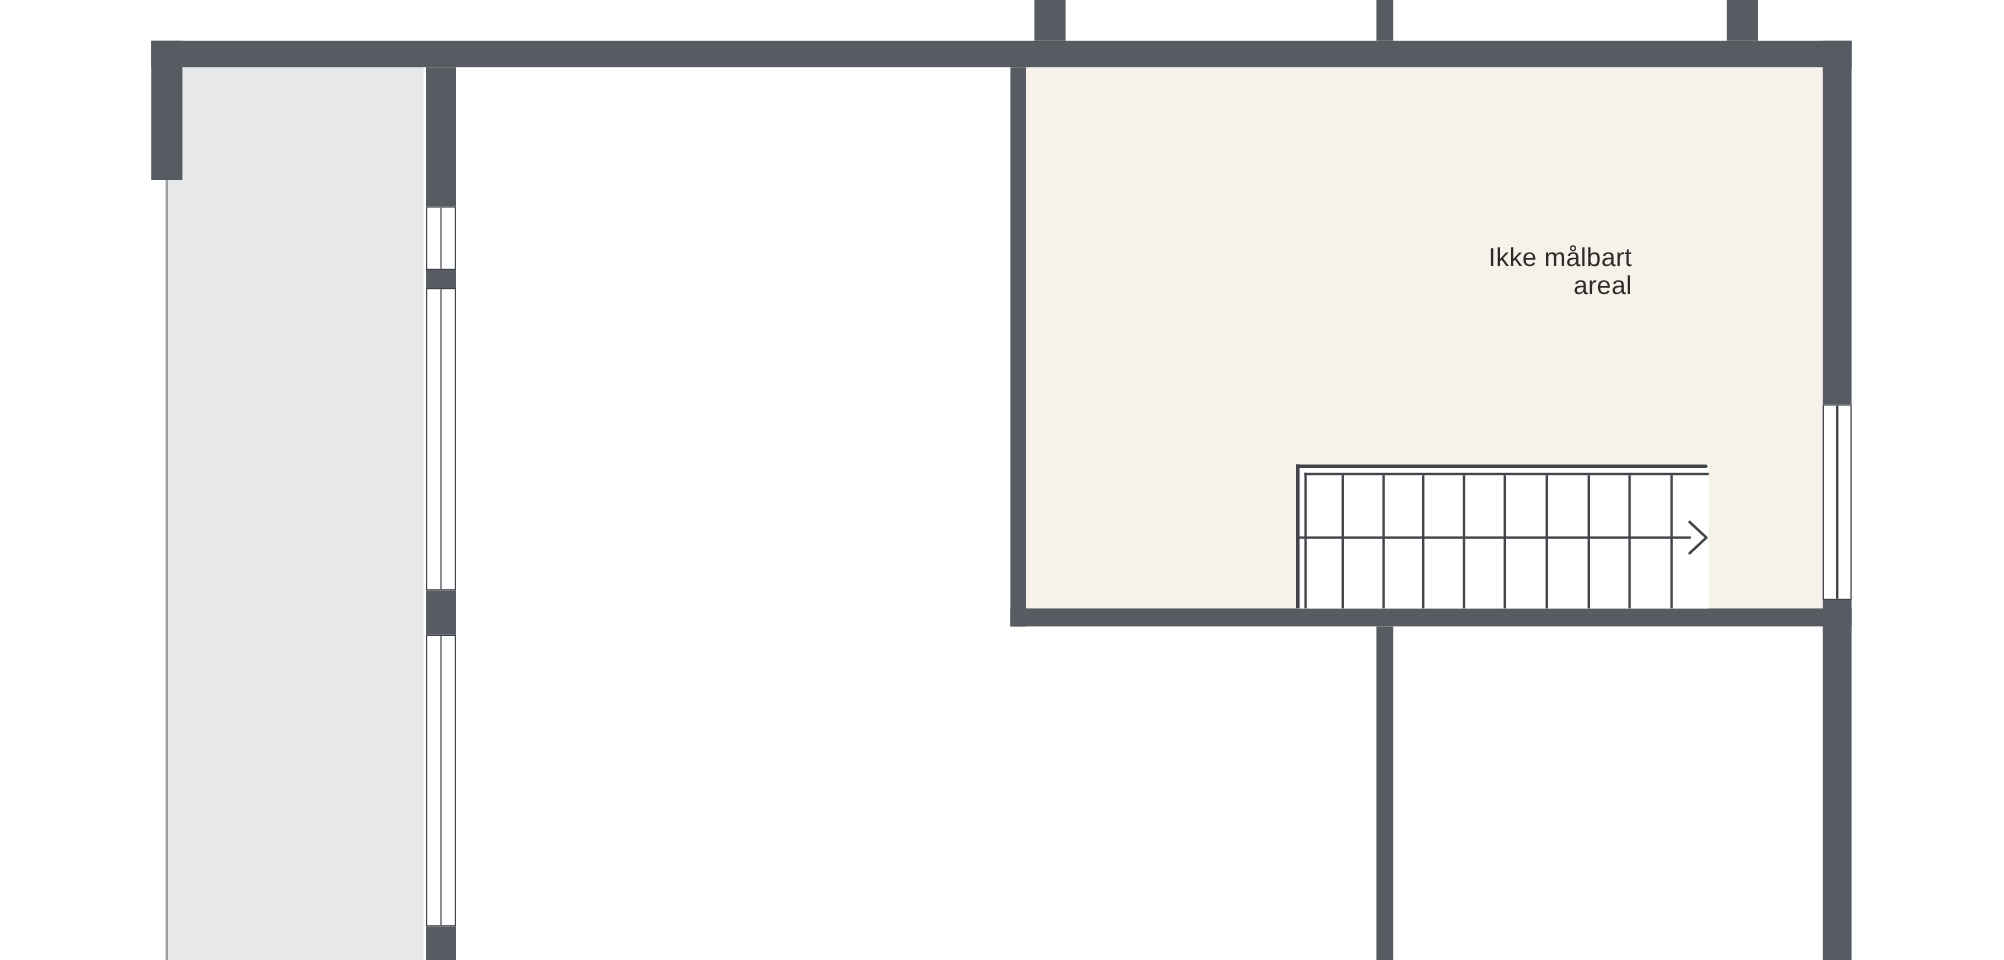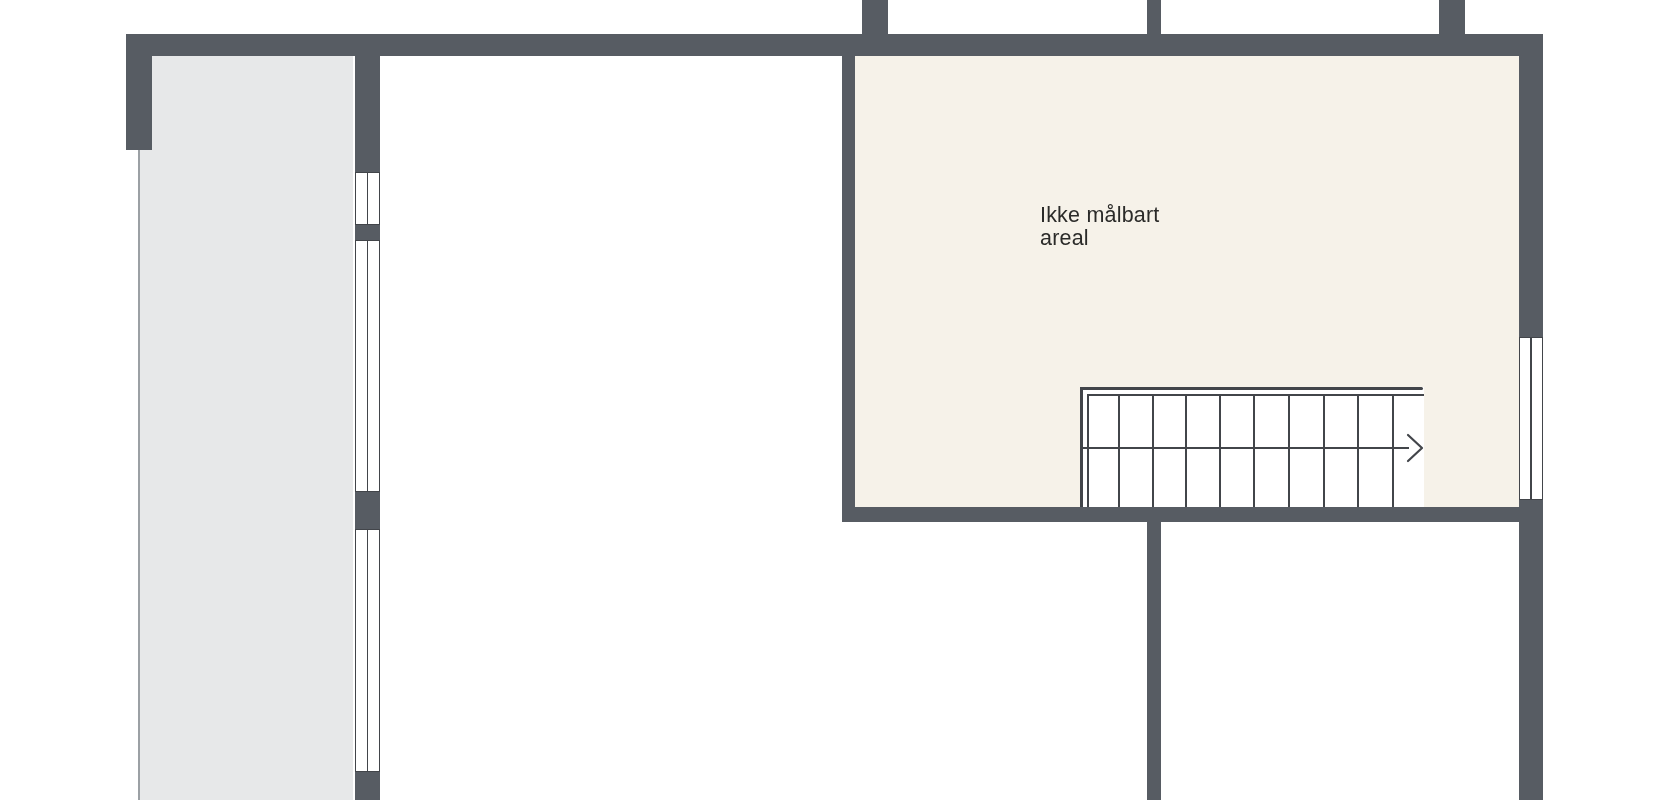--- a/index.html
+++ b/index.html
@@ -22,21 +22,21 @@
   }
   .window .glass-line{
     position:absolute;left:50%;top:0;bottom:0;width:1.5px;
     margin-left:-0.75px;background:var(--line,#42454a);
   }
   .staircase{position:absolute;left:1080px;top:387px;width:344px;height:120px;background:#fff;}
   .stair-line{position:absolute;background:var(--line,#42454a);}
   .tread{position:absolute;top:9px;height:111px;width:1.5px;background:var(--line,#42454a);}
   .room-label{
     position:absolute;left:1040px;top:204px;width:320px;
-    text-align:left;
+    text-align:right;
     font-size:21.5px;line-height:23px;letter-spacing:.2px;
     color:var(--label-text,#2b2b29);
     white-space:pre-line;
   }
 </style>
 </head>
 <body>
 
 <div class="plan">
 

